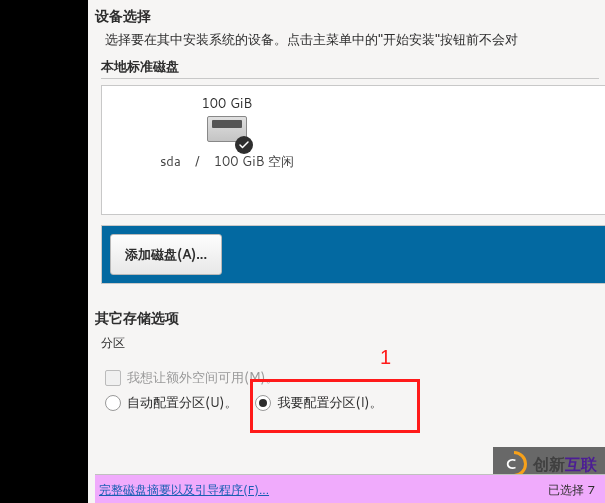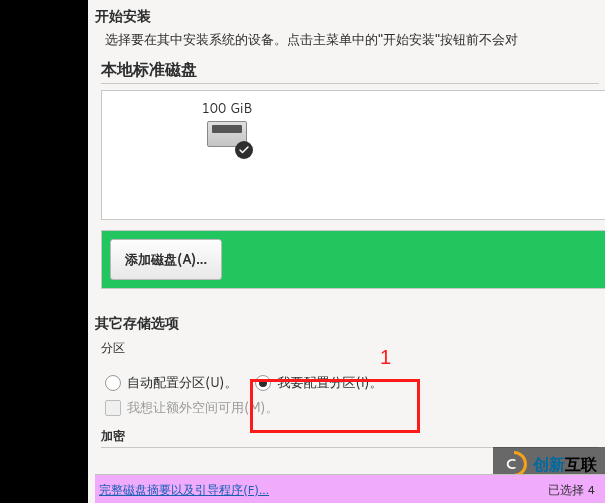--- a/index.html
+++ b/index.html
@@ -31,21 +31,21 @@
     font-weight: bold;
     margin: 2px 0 4px 0;
   }
   .instruction {
     font-size: 13px;
     margin-left: 10px;
     margin-bottom: 8px;
     white-space: nowrap;
   }
   .subheader {
-    font-size: 16px;
+    font-size: 13px;
     font-weight: bold;
     border-bottom: 1px solid #c8c8c8;
     margin: 4px 6px 6px 6px;
     padding-bottom: 2px;
   }
   .disk-panel {
     margin: 0 0 10px 6px;
     border: 1px solid #c8c8c8;
     background: #fff;
     padding: 8px 0 8px 0;
@@ -94,21 +94,21 @@
     margin-top: 6px;
   }
   .disk-detail {
     font-size: 13px;
     color: #444;
     margin-top: 4px;
   }
   .spec-panel {
     margin: 0 0 0 6px;
     border: 1px solid #c8c8c8;
-    background: #22c55e;
+    background: #0369a1;
     padding: 8px;
     border-right: none;
   }
   .add-disk-btn {
     display: inline-block;
     padding: 10px 14px;
     background: linear-gradient(#fdfdfd, #e8e8e8);
     border: 1px solid #b8b8b8;
     border-radius: 3px;
     font-size: 13px;
@@ -199,22 +199,22 @@
     bottom: 22px;
     display: flex;
     align-items: center;
     gap: 6px;
     background: rgba(10,10,10,0.6);
     padding: 4px 8px;
     color: #fff;
     font-size: 16px;
     font-weight: bold;
   }
-  .watermark .wm-white { color:#0369a1; }
-  .watermark .wm-orange { color:#000000; }
+  .watermark .wm-white { color:#404040; }
+  .watermark .wm-orange { color:#4c1d95; }
   .wm-logo {
     width: 26px; height: 26px;
     position: relative;
   }
   .wm-logo .ring {
     position:absolute; inset:0;
     border: 3px solid #f7a11a;
     border-radius:50%;
     clip-path: polygon(50% 0, 100% 0, 100% 100%, 50% 100%);
   }
@@ -223,76 +223,80 @@
     color:#fff; font-weight:bold; font-size:14px;
   }
 </style>
 </head>
 <body>
 
 <div class="black-strip"></div>
 
 <div class="content">
 
-  <div class="section-title">开始安装</div>
+  <div class="section-title">设备选择</div>
   <div class="instruction">选择要在其中安装系统的设备。点击主菜单中的"开始安装"按钮前不会对</div>
 
   <div class="subheader">本地标准磁盘</div>
   <div class="disk-panel">
     <div class="disk-item">
       <div class="disk-size">100 GiB</div>
       <div class="disk-icon-wrap">
         <div class="disk-body"></div>
         <div class="check-badge">
           <svg viewBox="0 0 24 24">
               <path d="M4 12l5 5L20 6" stroke="#fff" stroke-width="3" fill="none" stroke-linecap="round" stroke-linejoin="round"></path>
             </svg>
         </div>
       </div>
+      <div class="disk-detail">
+        <span>sda</span>
+        &nbsp;&nbsp;&nbsp;<span>/</span>&nbsp;&nbsp;&nbsp;
+        <span>100 GiB 空闲</span>
+      </div>
     </div>
   </div>
 
   <div class="spec-panel">
     <div class="add-disk-btn">添加磁盘(A)...</div>
   </div>
 
   <div class="storage-section">
     <div class="section-title">其它存储选项</div>
     <div class="partition-header">分区</div>
+
+    <div class="partition-row">
+      <div class="check-group">
+        <div class="checkbox-box"></div>
+        <span class="disabled-text">我想让额外空间可用(M)。</span>
+      </div>
+    </div>
 
     <div class="partition-row">
       <div class="radio-group">
         <div class="radio-circle"></div>
         <span>自动配置分区(U)。</span>
       </div>
       <div class="radio-group">
         <div class="radio-circle selected"></div>
         <span>我要配置分区(I)。</span>
       </div>
     </div>
 
-    <div class="partition-row">
-      <div class="check-group">
-        <div class="checkbox-box"></div>
-        <span class="disabled-text">我想让额外空间可用(M)。</span>
-      </div>
-    </div>
-
-    <div class="encrypt-header">加密</div>
   </div>
 
 </div>
 
 <div class="annotation-1" style="left:380px; top:346px;">1</div>
 <div class="red-box" style="left:250px; top:379px; width:170px; height:54px;"></div>
 
 <div class="watermark">
   <div class="wm-logo">
     <div class="ring"></div>
     <div class="cx">C</div>
   </div>
   <span><span class="wm-white">创新</span><span class="wm-orange">互联</span></span>
 </div>
 
 <div class="footer">
   <span class="footer-link">完整磁盘摘要以及引导程序(F)...</span>
-  <span>已选择 4</span>
+  <span>已选择 7</span>
 </div>
 
 </body></html>

